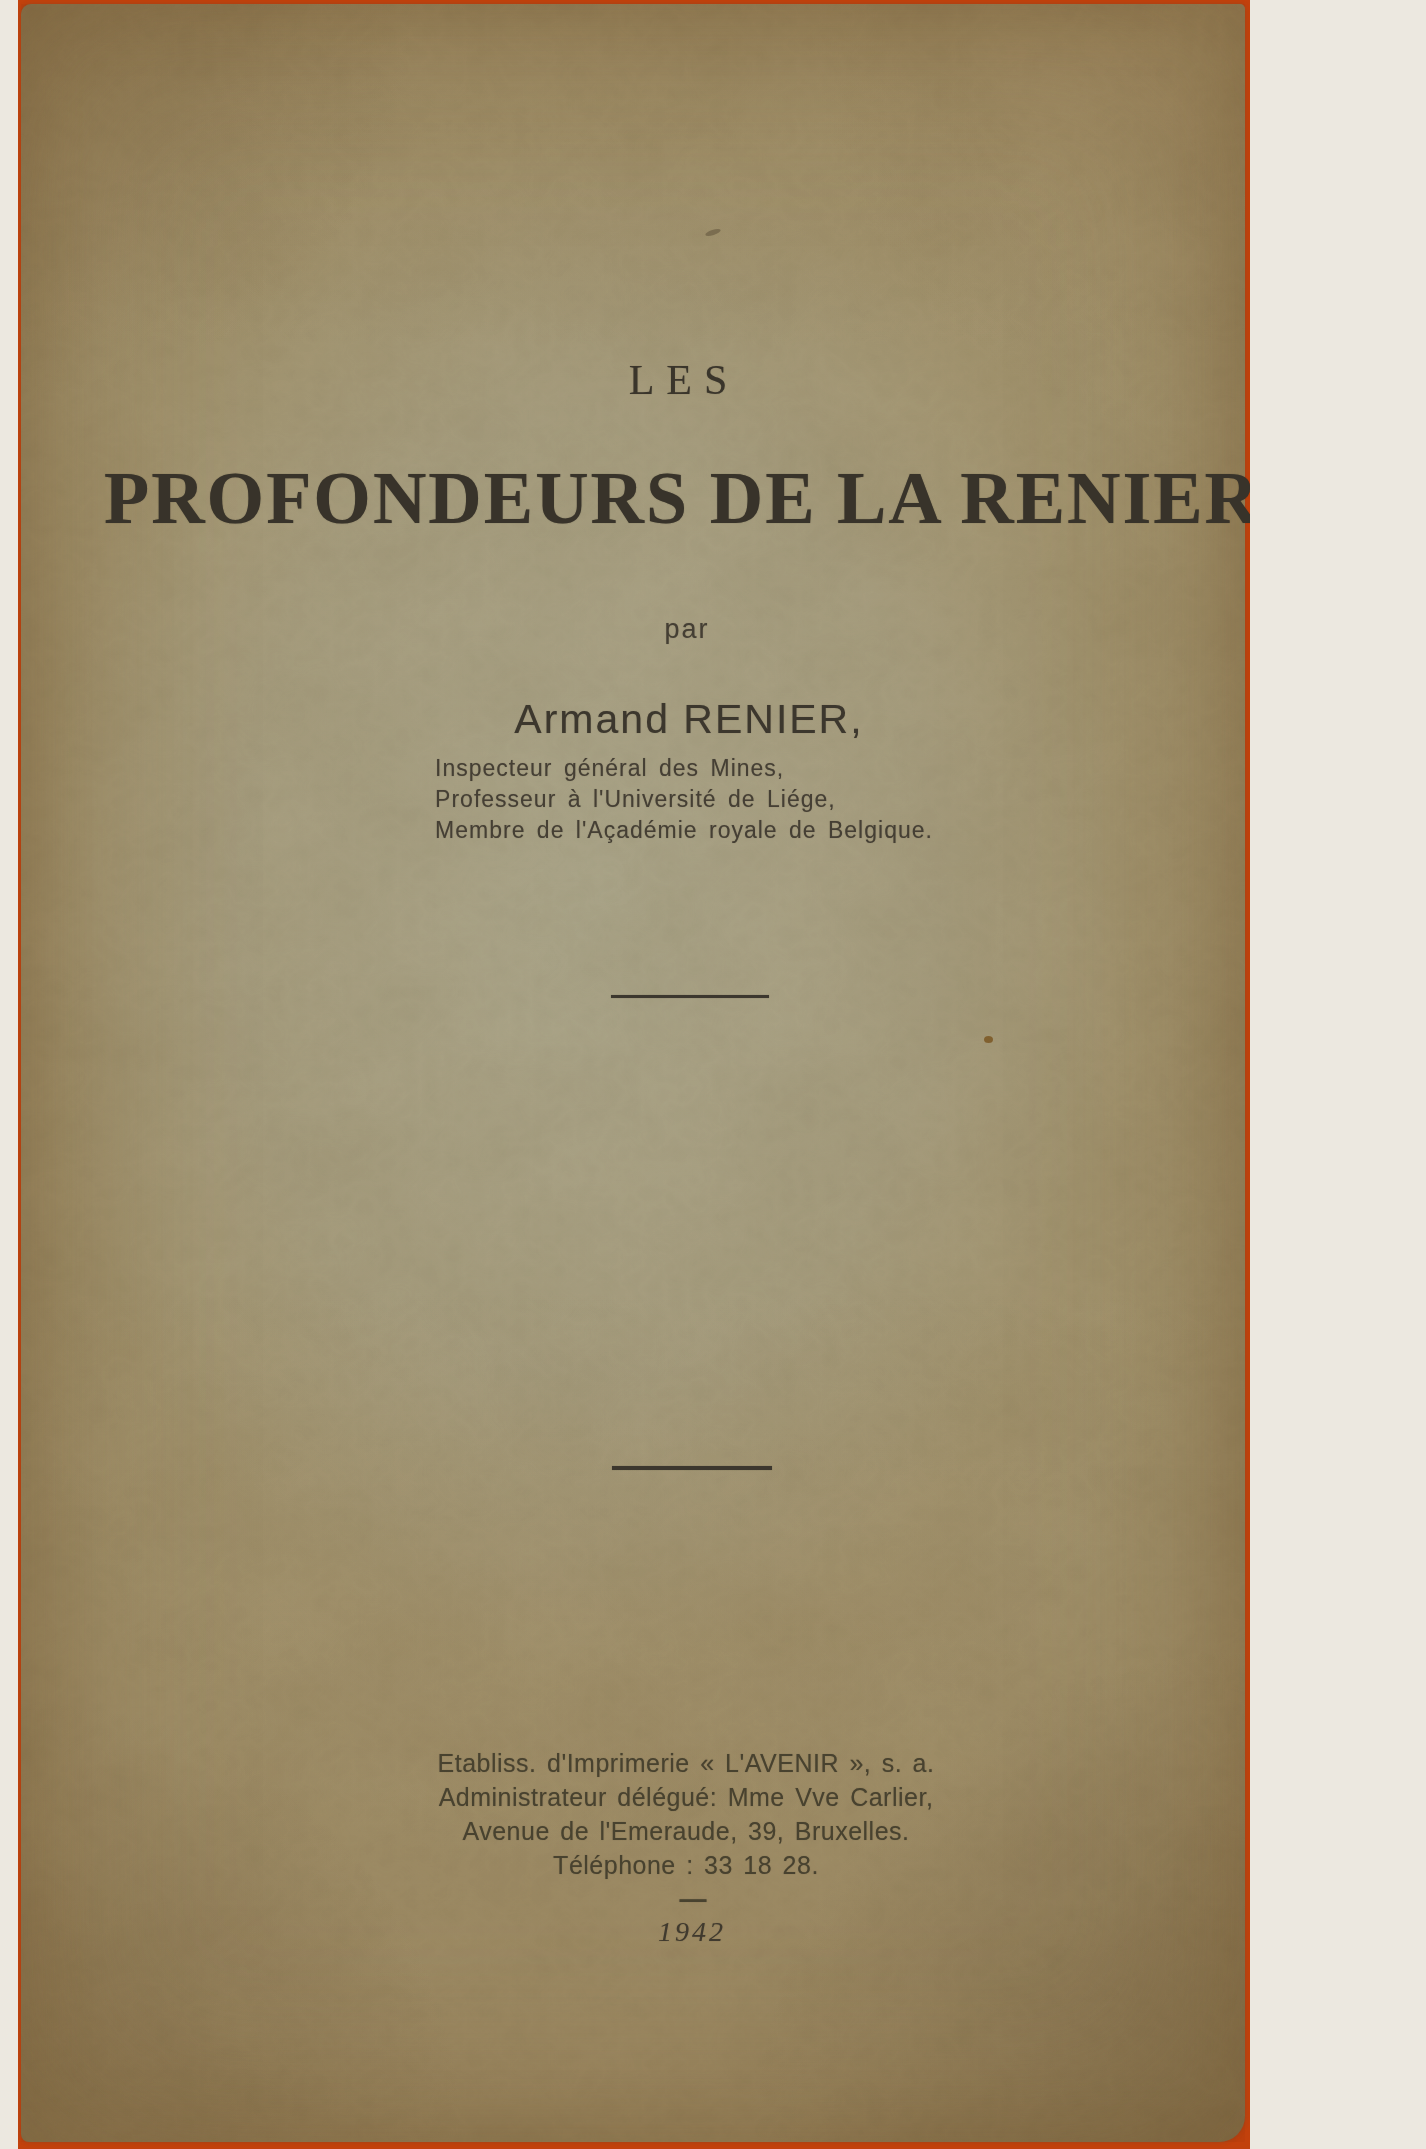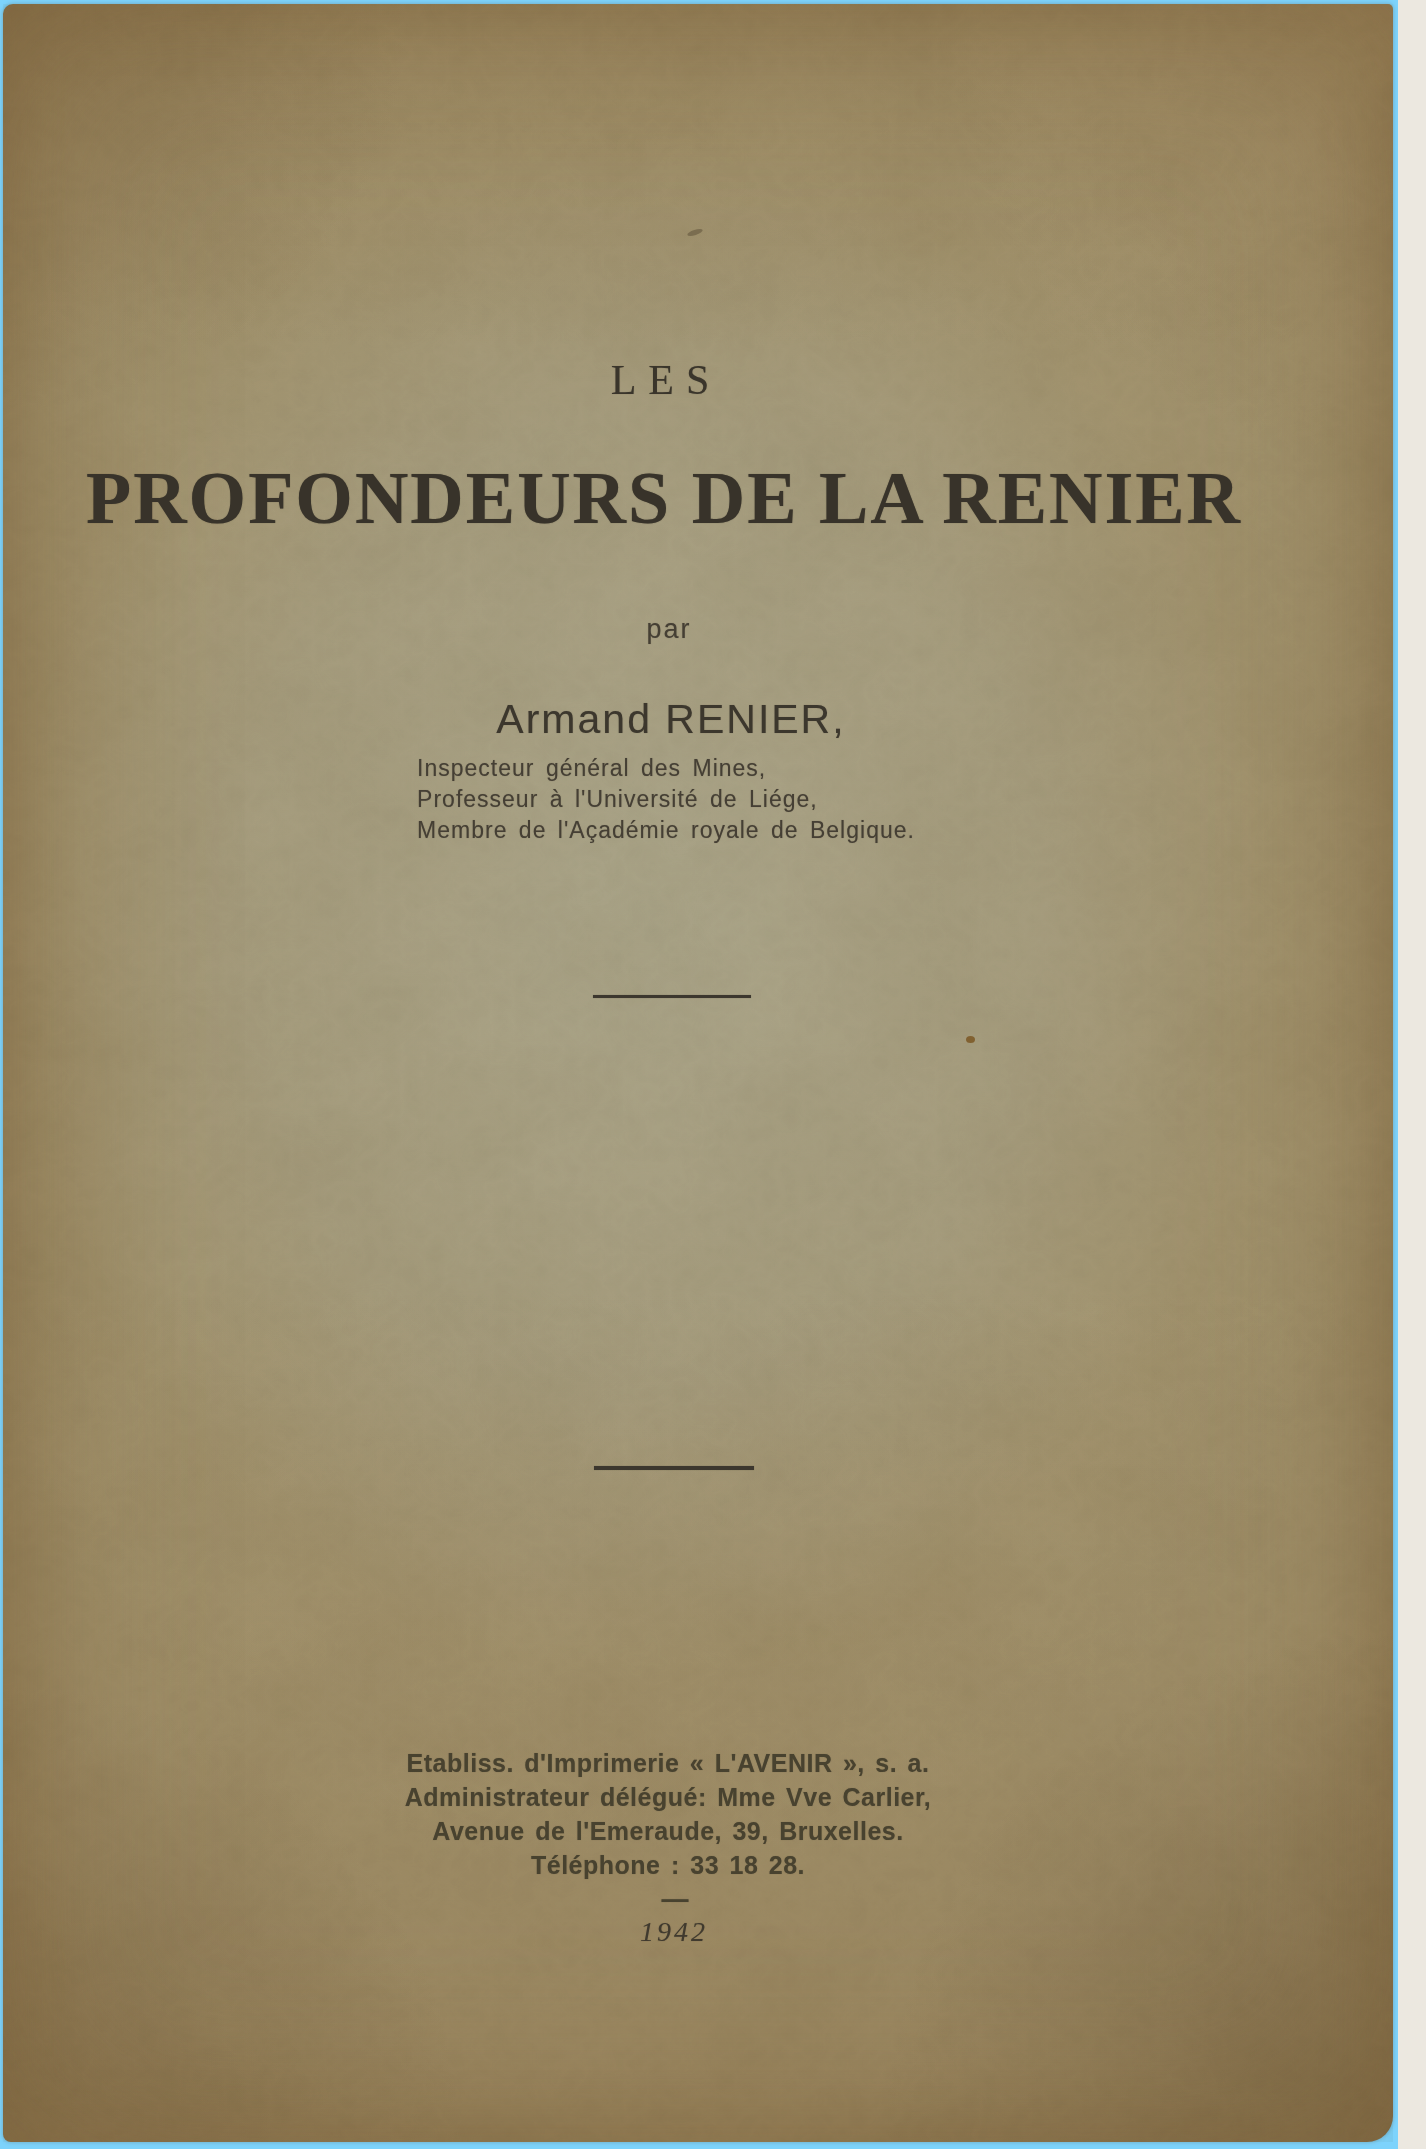--- a/index.html
+++ b/index.html
@@ -1,17 +1,17 @@
 <!DOCTYPE html>
 <html><head>
 <meta charset="utf-8">
 <style>
   html,body{margin:0;padding:0;background:#ece8e0;}
-  .stage{position:relative;width:1398px;height:2149px;overflow:hidden;background:#7dd3fc;
-         font-family:"Liberation Sans",sans-serif;}
+  .stage{position:relative;width:1232px;height:2149px;overflow:hidden;background:#c2410c;
+         font-family:"Liberation Sans",sans-serif;margin-left:18px;}
   .cover{
     position:absolute;left:3px;top:4px;right:5px;bottom:7px;
     border-radius:10px 5px 26px 8px;
     background-color:#a3946e;
     background-image:
       radial-gradient(circle at 0% 0%, rgba(118,92,56,.45), rgba(118,92,56,0) 16%),
       radial-gradient(circle at 100% 0%, rgba(160,130,88,.30), rgba(160,130,88,0) 18%),
       radial-gradient(circle at 100% 100%, rgba(100,78,46,.50), rgba(100,78,46,0) 20%),
       radial-gradient(circle at 0% 100%, rgba(108,84,50,.45), rgba(108,84,50,0) 18%),
       linear-gradient(180deg, rgba(152,126,84,.32) 0%, rgba(152,126,84,0) 16%, rgba(152,126,84,0) 60%, rgba(146,118,78,.34) 100%),
@@ -33,21 +33,21 @@
   .byline{left:666px;top:610px;font-size:27px;letter-spacing:2px;color:#453f34;text-align:center;}
   .author{left:668px;top:692px;font-size:41px;letter-spacing:2px;color:#3c372d;}
   .author-titles{left:663px;top:749px;font-size:23px;line-height:31px;text-align:left;
                  letter-spacing:1px;word-spacing:4px;color:#453f34;}
   .rule{position:absolute;background:#3c372e;box-shadow:0 0 1px rgba(60,55,46,.6);}
   .rule-1{left:590px;top:991px;width:158px;height:3px;}
   .rule-2{left:591px;top:1462px;width:160px;height:4px;}
   .extrait{left:663px;top:1226px;font-size:31px;font-style:italic;letter-spacing:1px;
            word-spacing:11px;color:#3d382f;}
   .imprint{left:665px;top:1742px;font-size:25px;line-height:34px;text-align:center;
-           font-weight:bold;letter-spacing:.5px;word-spacing:3px;color:#48422f;}
+           font-weight:normal;letter-spacing:.5px;word-spacing:3px;color:#48422f;}
   .dash{left:672px;top:1880px;font-size:27px;font-weight:bold;color:#48422f;}
   .year{left:671px;top:1912px;font-size:28px;letter-spacing:3px;color:#403a2e;font-style:italic;}
 
   .speck{position:absolute;border-radius:50%;pointer-events:none;}
   .speck-a{left:963px;top:1032px;width:9px;height:7px;background:rgba(120,82,30,.8);}
   .speck-b{left:684px;top:226px;width:16px;height:5px;background:rgba(95,82,58,.55);transform:rotate(-18deg);}
 </style>
 </head>
 <body>
 

